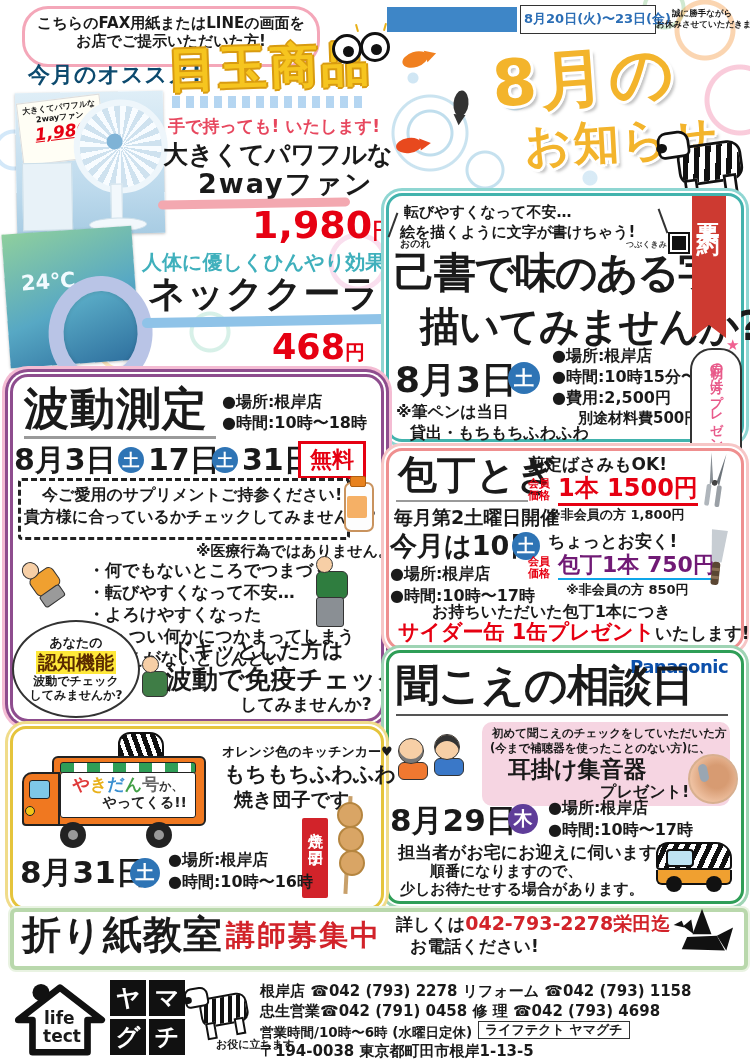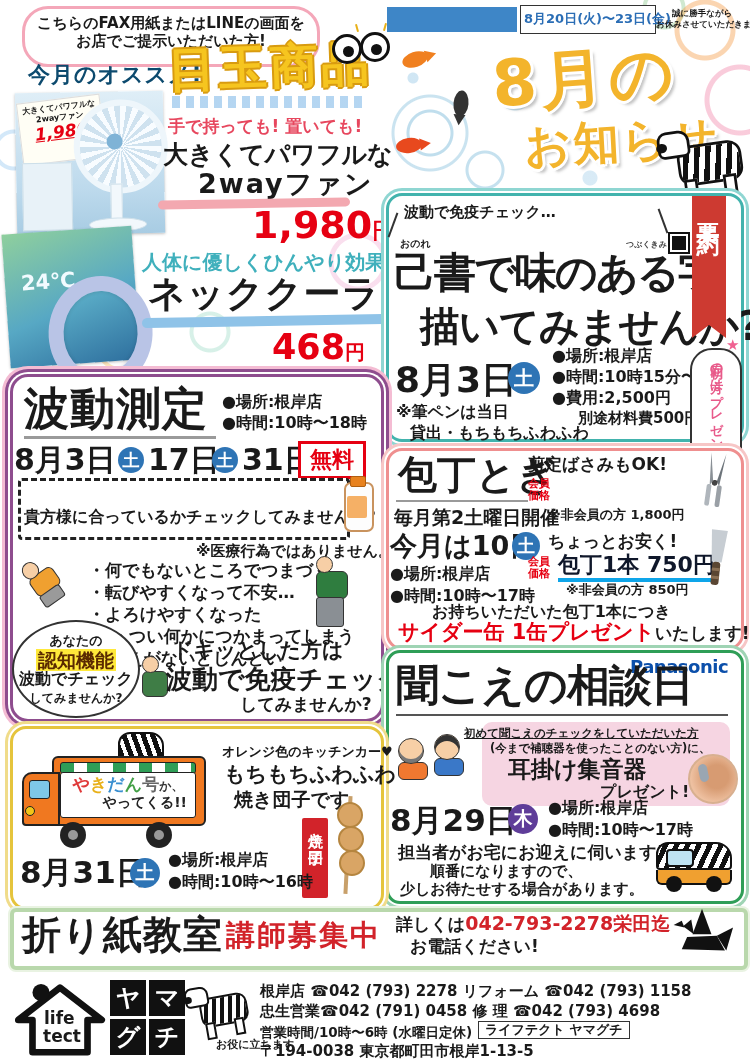--- a/index.html
+++ b/index.html
@@ -102,21 +102,21 @@
       <div class="t" style="position:static;font-size:8px;">2wayファン</div>
       <div class="t" style="position:static;font-size:17px;color:#e60012;font-style:italic;text-decoration:underline;">1,980</div>
     </div>
     <div class="abs" style="left:58px;top:8px;width:82px;height:82px;border-radius:50%;border:6px solid #eef6fb;background:repeating-conic-gradient(#f8fcff 0 9deg,#cfe2ef 9deg 18deg);"></div>
     <div class="abs" style="left:91px;top:42px;width:16px;height:16px;border-radius:50%;background:#7fb3d6;"></div>
     <div class="abs" style="left:94px;top:92px;width:10px;height:38px;background:#f2f8fc;border:1px solid #cfe0ea;"></div>
     <div class="abs" style="left:72px;top:126px;width:56px;height:12px;border-radius:50%;background:#f2f8fc;border:1px solid #cfe0ea;"></div>
     <div class="abs" style="left:6px;top:70px;width:48px;height:66px;background:#e8f2f8;border:1px solid #cddfe9;"></div>
   </div>
 
-  <div class="t" style="left:168px;top:116px;font-size:17px;color:#e7475e;">手で持っても! 置いても!</div>
+  <div class="t" style="left:168px;top:116px;font-size:17px;color:#e7475e;">手で持っても! いたします!</div>
   <div class="t" style="left:163px;top:140px;font-size:25px;">大きくてパワフルな</div>
   <div class="t" style="left:198px;top:168px;font-size:27px;letter-spacing:2px;">2wayファン</div>
   <div class="brush" style="left:158px;top:199px;width:192px;height:9px;background:#f3a8b0;transform:rotate(-1deg);"></div>
   <div class="t" style="left:252px;top:203px;font-size:38px;color:#e60012;">
     <span>1,980</span><span style="font-size:22px;">円</span>
   </div>
 
   <div class="abs" style="left:6px;top:230px;width:130px;height:134px;background:linear-gradient(160deg,#8fcf9d,#57a8c4 55%,#2e6f9e);transform:rotate(-4deg);box-shadow:0 1px 3px rgba(0,0,0,.25);">
     <div class="t" style="left:16px;top:38px;font-size:21px;color:#f2fbff;">24℃</div>
     <div class="abs" style="left:40px;top:48px;width:74px;height:84px;border:15px solid #b9c4e6;border-radius:50%;transform:rotate(6deg);box-shadow:inset 0 0 4px rgba(0,0,0,.15);"></div>
@@ -155,21 +155,22 @@
   <div class="zebra" style="left:686px;top:148px;transform:scale(1.35) rotate(-8deg);">
     <div class="zbody"></div>
     <div class="zhead">
         <div class="znose"></div>
       </div>
     <div class="zleg" style="left:3px;"></div>
       <div class="zleg" style="left:32px;"></div>
   </div>
 
   <div class="sec" style="left:386px;top:193px;width:352px;height:243px;border:3px solid #42b3ad;box-shadow:0 0 0 2px #fff,0 0 0 5px #8fd6d2;"></div>
-  <div class="t" style="left:404px;top:203px;font-size:15px;">波動で免疫チェック…</div>
+  <div class="t" style="left:404px;top:203px;font-size:15px;">転びやすくなって不安…</div>
+  <div class="t" style="left:400px;top:223px;font-size:15px;">絵を描くように文字が書けちゃう!</div>
   <div class="abs" style="left:392px;top:212px;width:2px;height:26px;background:#333;transform:rotate(20deg);"></div>
   <div class="abs" style="left:662px;top:208px;width:2px;height:26px;background:#333;transform:rotate(-20deg);"></div>
   <div class="t" style="left:626px;top:240px;font-size:8px;color:#444;">つぶくきみ</div>
   <div class="seal" style="left:668px;top:232px;"></div>
   <div class="t" style="left:400px;top:238px;font-size:10px;">おのれ</div>
   <div class="t" style="left:394px;top:248px;font-size:42px;letter-spacing:-2px;">己書で味のある字</div>
   <div class="t" style="left:420px;top:302px;font-size:40px;letter-spacing:-1px;">描いてみませんか?</div>
   <div class="t" style="left:395px;top:358px;font-size:36px;">8月3日</div>
   <div class="dc" style="left:508px;top:362px;width:32px;height:32px;font-size:20px;">土</div>
   <div class="t" style="left:552px;top:346px;font-size:16px;">●場所:根岸店</div>
@@ -194,20 +195,21 @@
   <div class="t" style="left:222px;top:392px;font-size:16px;">●場所:根岸店</div>
   <div class="t" style="left:222px;top:413px;font-size:16px;">●時間:10時〜18時</div>
   <div class="t" style="left:14px;top:442px;font-size:30px;">8月3日</div>
   <div class="dc" style="left:118px;top:447px;width:26px;height:26px;font-size:17px;">土</div>
   <div class="t" style="left:148px;top:442px;font-size:30px;">17日</div>
   <div class="dc" style="left:212px;top:447px;width:26px;height:26px;font-size:17px;">土</div>
   <div class="t" style="left:242px;top:442px;font-size:30px;">31日</div>
   <div class="dc" style="left:306px;top:447px;width:26px;height:26px;font-size:17px;">土</div>
   <div class="freebox" style="left:298px;top:441px;font-size:22px;">無料</div>
   <div class="dashedbox" style="left:18px;top:478px;width:326px;height:56px;"></div>
+  <div class="t" style="left:42px;top:485px;font-size:16px;">今ご愛用のサプリメントご持参ください!</div>
   <div class="t" style="left:24px;top:507px;font-size:16px;">貴方様に合っているかチェックしてみませんか?</div>
   <div class="bottle" style="left:344px;top:482px;">
     <div class="bcap"></div>
       <div class="blabel"></div>
   </div>
   <div class="t" style="left:196px;top:542px;font-size:15px;">※医療行為ではありません。</div>
   <div class="person" style="left:30px;top:556px;transform:rotate(-35deg);">
     <div class="ph" style="background:#f7cfa6;border-radius:50% 50% 45% 45%;"></div>
     <div class="pb" style="background:#f0a030;"></div>
     <div class="pl"></div>
@@ -218,21 +220,21 @@
   <div class="t" style="left:112px;top:626px;font-size:17px;">・つい何かにつかまってしまう</div>
   <div class="t" style="left:92px;top:648px;font-size:17px;">・支えがないとしんどい</div>
   <div class="person" style="left:316px;top:556px;">
     <div class="ph"></div>
     <div class="pb" style="background:#2f7d3f;width:30px;height:26px;"></div>
     <div class="pl" style="width:26px;height:28px;background:#8a8f94;"></div>
   </div>
   <div class="bubble-ellipse" style="left:12px;top:620px;width:124px;height:94px;">
     <div class="t" style="position:static;font-size:13px;">あなたの</div>
     <div class="t hl-y" style="position:static;font-size:19px;color:#5a2a00;">認知機能</div>
-    <div class="t" style="position:static;font-size:16px;font-family:Liberation Mono, monospace;">波動でチェック</div>
+    <div class="t" style="position:static;font-size:12px;">波動でチェック</div>
     <div class="t" style="position:static;font-size:12px;">してみませんか?</div>
   </div>
   <div class="person" style="left:142px;top:656px;">
     <div class="ph" style="border-radius:50%;"></div>
     <div class="pb" style="background:#3f7d46;width:24px;height:24px;"></div>
   </div>
   <div class="t" style="left:172px;top:638px;font-size:21px;">ドキッとした方は</div>
   <div class="t" style="left:166px;top:664px;font-size:26px;">波動で免疫チェック</div>
   <div class="t" style="left:240px;top:694px;font-size:17px;">してみませんか?</div>
 
@@ -240,25 +242,26 @@
   <div class="t" style="left:398px;top:452px;font-size:39px;">包丁とぎ</div>
   <div class="rule" style="left:396px;top:500px;width:132px;height:2px;"></div>
   <div class="t" style="left:394px;top:506px;font-size:19px;">毎月第2土曜日開催</div>
   <div class="t" style="left:390px;top:530px;font-size:27px;">今月は10日</div>
   <div class="dc" style="left:512px;top:532px;width:28px;height:28px;font-size:18px;">土</div>
   <div class="t" style="left:390px;top:564px;font-size:16px;">●場所:根岸店</div>
   <div class="t" style="left:390px;top:586px;font-size:16px;">●時間:10時〜17時</div>
   <div class="t" style="left:528px;top:454px;font-size:17px;">剪定ばさみもOK!</div>
   <div class="t stack" style="left:528px;top:478px;font-size:11px;color:#e60012;line-height:1.1;">会員
 価格</div>
+  <div class="t" style="left:558px;top:474px;font-size:24px;color:#e60012;border-bottom:3px solid #e60012;">1本 1500円</div>
   <div class="t" style="left:548px;top:507px;font-size:13px;">※非会員の方 1,800円</div>
   <div class="t" style="left:548px;top:531px;font-size:17px;">ちょっとお安く!</div>
   <div class="t stack" style="left:528px;top:556px;font-size:11px;color:#e60012;line-height:1.1;">会員
 価格</div>
-  <div class="t" style="left:558px;top:552px;font-size:22px;color:#0f172a;border-bottom:4px solid #0ea5e9;">包丁1本 750円</div>
+  <div class="t" style="left:558px;top:552px;font-size:22px;color:#701a75;border-bottom:2px solid #0ea5e9;">包丁1本 750円</div>
   <div class="t" style="left:566px;top:582px;font-size:13px;">※非会員の方 850円</div>
   <svg class="abs" style="left:698px;top:450px;transform:rotate(8deg);" width="34" height="62" viewBox="0 0 36 64">
     <polygon points="10,2 16,32 13,37" fill="#8a9096"></polygon>
     <polygon points="26,2 20,32 23,37" fill="#6d747a"></polygon>
     <rect x="10" y="36" width="5" height="23" rx="2" fill="#b0b6bc"></rect>
     <rect x="21" y="36" width="5" height="23" rx="2" fill="#9aa0a6"></rect>
     <circle cx="18" cy="34" r="3" fill="#444"></circle>
   </svg>
   <svg class="abs" style="left:702px;top:528px;transform:rotate(6deg);" width="30" height="60" viewBox="0 0 30 60">
     <polygon points="7,2 23,2 20,34 10,34" fill="#c7cdd3"></polygon>
@@ -269,21 +272,21 @@
   <div class="t" style="left:432px;top:602px;font-size:16px;">お持ちいただいた包丁1本につき</div>
   <div class="t" style="left:398px;top:620px;font-size:21px;">
     <span style="color:#e60012;">サイダー缶 1缶プレゼント</span><span style="font-size:17px;">いたします!</span>
   </div>
 
   <div class="sec" style="left:386px;top:650px;width:352px;height:248px;border:3px solid #2f9e57;border-radius:14px;box-shadow:0 0 0 2px #fff,0 0 0 5px #9fd4b4;"></div>
   <div class="t" style="left:630px;top:656px;font-size:18px;color:#0b4faa;letter-spacing:-0.5px;">Panasonic</div>
   <div class="t" style="left:396px;top:660px;font-size:43px;letter-spacing:-1px;">聞こえの相談日</div>
   <div class="rule" style="left:396px;top:714px;width:332px;height:2px;background:#555;"></div>
   <div class="pinkbox" style="left:482px;top:722px;width:248px;height:84px;"></div>
-  <div class="t" style="left:464px;top:727px;font-size:11.5px;text-decoration:underline;">初めて聞こえのチェックをしていただいた方</div>
+  <div class="t" style="left:492px;top:727px;font-size:11.5px;">初めて聞こえのチェックをしていただいた方</div>
   <div class="t" style="left:490px;top:742px;font-size:11.5px;">(今まで補聴器を使ったことのない方)に、</div>
   <div class="t" style="left:508px;top:756px;font-size:23px;">耳掛け集音器</div>
   <div class="t" style="left:600px;top:782px;font-size:16px;">プレゼント!</div>
   <div class="person" style="left:398px;top:738px;">
     <div class="ph" style="width:24px;height:24px;background:#f7cfa6;box-shadow:inset 0 -4px 0 #777;"></div>
     <div class="pb" style="background:#f07830;width:28px;height:16px;"></div>
   </div>
   <div class="person" style="left:434px;top:734px;">
     <div class="ph" style="width:24px;height:24px;background:#f7cfa6;box-shadow:inset 0 6px 0 #333;"></div>
     <div class="pb" style="background:#3a78c8;width:28px;height:16px;"></div>

